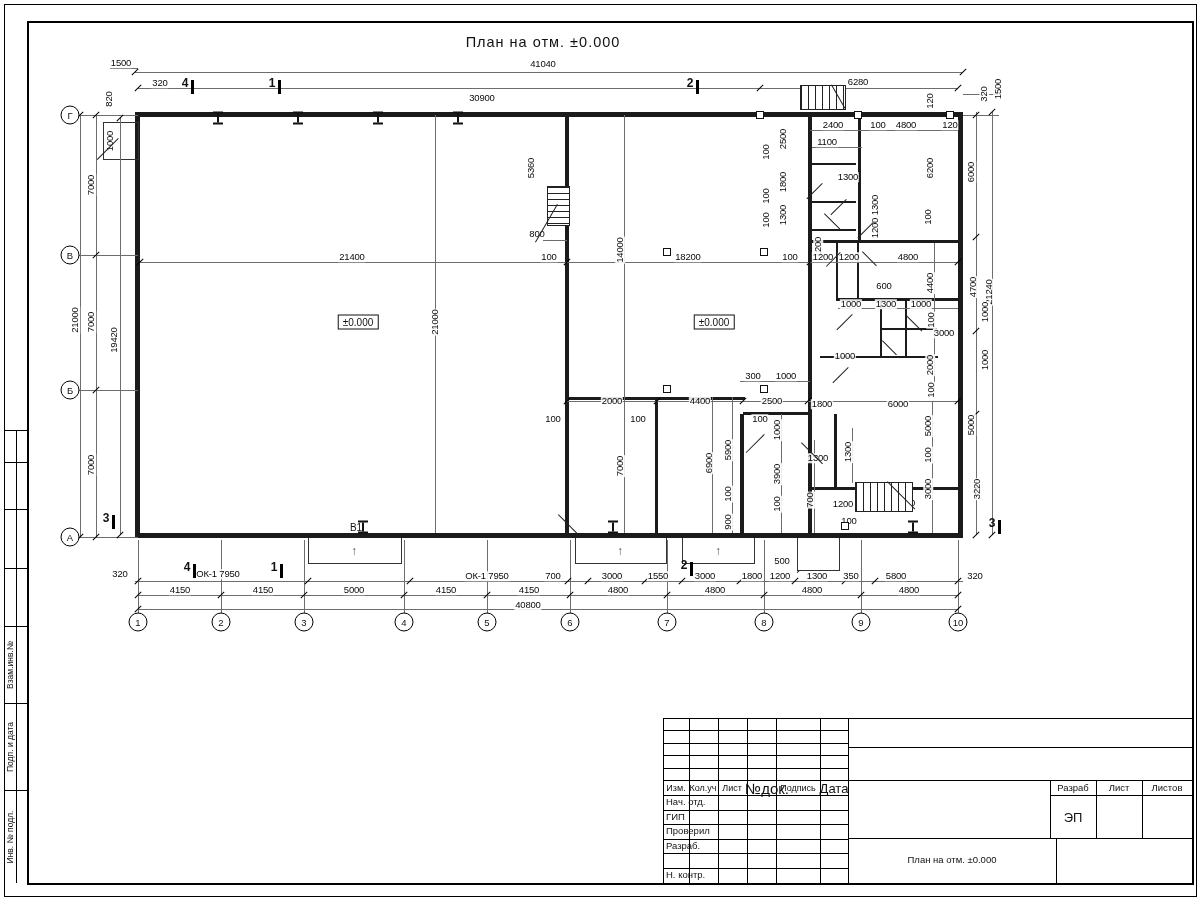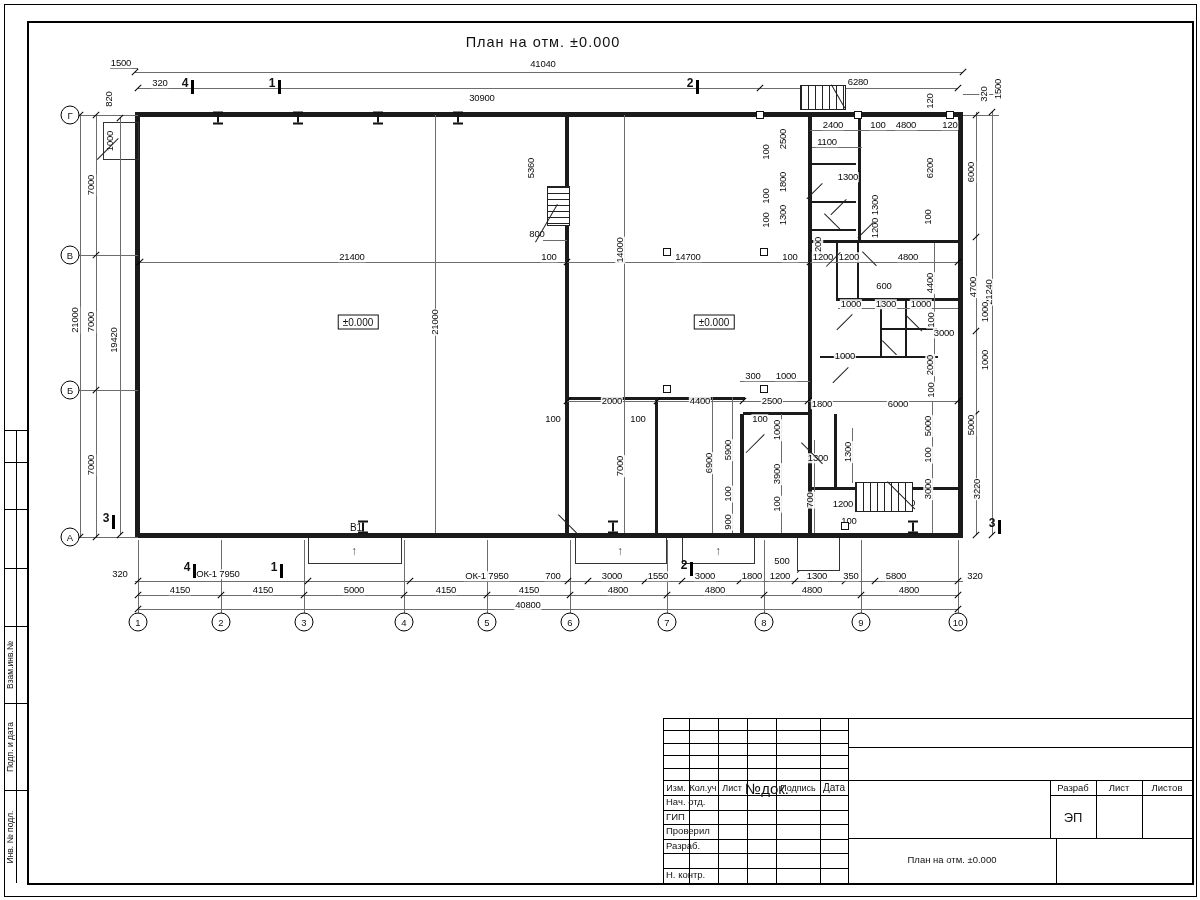--- a/index.html
+++ b/index.html
@@ -198,21 +198,21 @@
       <div class="dim rot" style="left: 875px; top: 228px;">1200</div>
       <div class="dim rot" style="left: 818px; top: 247px;">1200</div>
       <div class="dim rot" style="left: 930px; top: 168px;">6200</div>
       <div class="dim rot" style="left: 971px; top: 172px;">6000</div>
       <div class="dim rot" style="left: 928px; top: 217px;">100</div>
       <div class="dim rot" style="left: 531px; top: 168px;">5360</div>
       <div class="dim" style="left: 537px; top: 234px;">800</div>
       <div class="dim" style="left: 352px; top: 257px;">21400</div>
       <div class="dim" style="left: 549px; top: 257px;">100</div>
       <div class="dim rot" style="left: 620px; top: 250px;">14000</div>
-      <div class="dim" style="left: 688px; top: 257px;">14700</div>
+      <div class="dim" style="left: 688px; top: 257px;">18200</div>
       <div class="dim" style="left: 790px; top: 257px;">100</div>
       <div class="dim" style="left: 823px; top: 257px;">1200</div>
       <div class="dim" style="left: 849px; top: 257px;">1200</div>
       <div class="dim" style="left: 908px; top: 257px;">4800</div>
       <div class="dim" style="left: 884px; top: 286px;">600</div>
       <div class="dim" style="left: 851px; top: 304px;">1000</div>
       <div class="dim" style="left: 886px; top: 304px;">1300</div>
       <div class="dim" style="left: 921px; top: 304px;">1000</div>
       <div class="dim rot" style="left: 931px; top: 320px;">100</div>
       <div class="dim rot" style="left: 930px; top: 283px;">4400</div>
@@ -391,21 +391,21 @@
       <div class="tline" style="left: 848px; top: 718px; width: 1px; height: 165px;"></div>
       <div class="tline" style="left: 1050px; top: 780px; width: 1px; height: 58px;"></div>
       <div class="tline" style="left: 1096px; top: 780px; width: 1px; height: 58px;"></div>
       <div class="tline" style="left: 1142px; top: 780px; width: 1px; height: 58px;"></div>
       <div class="tline" style="left: 1056px; top: 838px; width: 1px; height: 45px;"></div>
       <div class="tb-label" style="left: 676px; top: 788px; font-size: 9px;">Изм.</div>
       <div class="tb-label" style="left: 703px; top: 788px; font-size: 9px;">Кол.уч</div>
       <div class="tb-label" style="left: 732px; top: 788px; font-size: 9px;">Лист</div>
       <div class="tb-label" style="left: 767px; top: 788px; font-size: 15px;">№док.</div>
       <div class="tb-label" style="left: 798px; top: 788px; font-size: 9px;">Подпись</div>
-      <div class="tb-label" style="left: 834px; top: 788px; font-size: 10px;">Дата</div>
+      <div class="tb-label" style="left: 834px; top: 788px; font-size: 13px;">Дата</div>
       <div class="tb-left" style="left: 666px; top: 797px;">Нач. отд.</div>
       <div class="tb-left" style="left: 666px; top: 812px;">ГИП</div>
       <div class="tb-left" style="left: 666px; top: 826px;">Проверил</div>
       <div class="tb-left" style="left: 666px; top: 841px;">Разраб.</div>
       <div class="tb-left" style="left: 666px; top: 855px;"></div>
       <div class="tb-left" style="left: 666px; top: 870px;">Н. контр.</div>
     </div>
 
   <div id="stamp" class="abs" style="left:0;top:0;width:1200px;height:900px;">
     <span class="stamp-rot" style="left:10px;top:665px;">Взам.инв.№</span>

